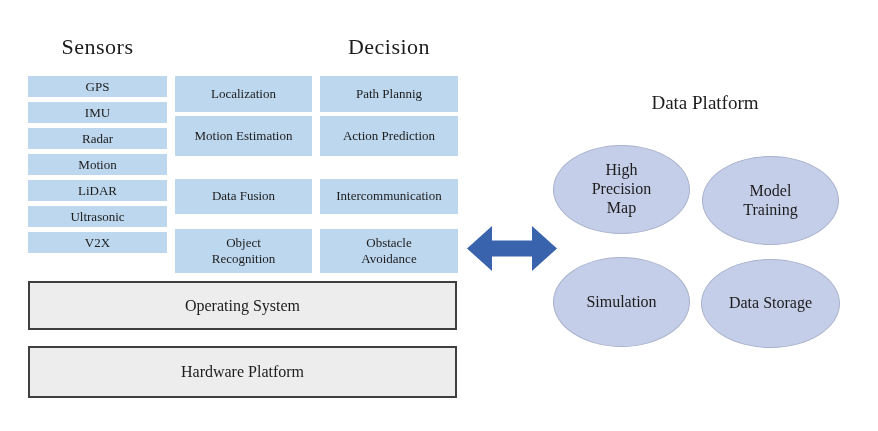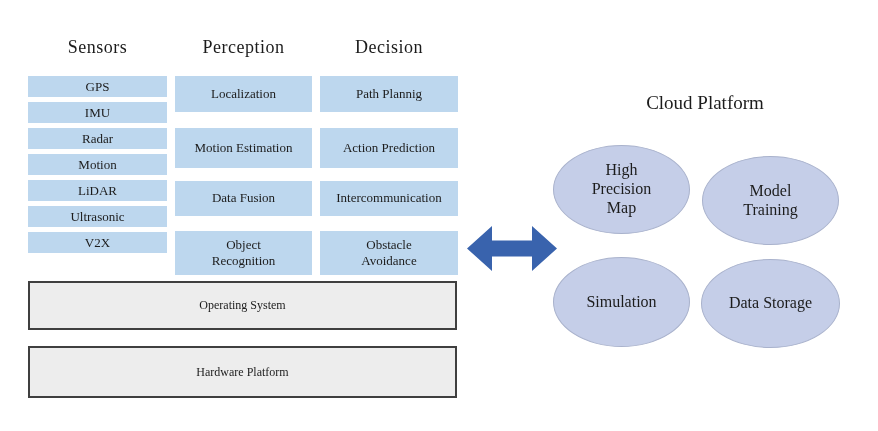--- a/index.html
+++ b/index.html
@@ -11,52 +11,52 @@
     --arrow-blue:#3963AD;
     --text:#1C1C1C;
   }
   html,body{margin:0;padding:0;background:#fff;}
   .canvas{
     position:relative;width:878px;height:431px;background:#ffffff;overflow:hidden;
     font-family:"Liberation Serif","DejaVu Serif",serif;color:var(--text);
   }
   .hdr{
     position:absolute;top:34px;height:26px;line-height:26px;
-    text-align:center;font-size:18px;letter-spacing:0.5px;
+    text-align:center;font-size:22px;letter-spacing:0.5px;
   }
   .hdr-sensors{left:28px;width:139px;}
   .hdr-perception{left:175px;width:137px;}
   .hdr-decision{left:320px;width:138px;}
 
   .col{position:absolute;display:flex;flex-direction:column;}
   .col-sensors{left:28px;top:76px;width:139px;gap:5px;}
   .col-perception{left:175px;top:76px;width:137px;}
   .col-decision{left:320px;top:76px;width:138px;}
 
   .sbox{
     height:21px;background:var(--box-blue);
     display:flex;align-items:center;justify-content:center;
     font-size:13px;
   }
   .pbox{
     background:var(--box-blue);
     display:flex;align-items:center;justify-content:center;
     font-size:13px;text-align:center;line-height:1.25;
   }
-  .ph1{height:36px;margin-bottom:16px;}
-  .ph2{height:40px;margin-bottom:13px;}
+  .ph1{height:36px;margin-bottom:4px;}
+  .ph2{height:40px;margin-bottom:23px;}
   .ph3{height:35px;margin-bottom:7px;}
   .ph4{height:44px;margin-top:8px;}
   .wrap80{display:inline-block;max-width:84px;}
 
   .layer{
     position:absolute;left:28px;width:429px;
     background:var(--layer-fill);border:2px solid var(--layer-border);
     display:flex;align-items:center;justify-content:center;
-    font-size:12px;box-sizing:border-box;
+    font-size:16px;box-sizing:border-box;
   }
   .layer-os{top:281px;height:49px;}
   .layer-hw{top:346px;height:52px;}
 
   .arrow{position:absolute;left:467px;top:222px;width:90px;height:53px;}
   .arrow polygon{fill:var(--arrow-blue);}
 
   .cloud-title{
     position:absolute;left:605px;top:91px;width:200px;height:24px;
     text-align:center;font-size:19px;line-height:24px;
@@ -73,21 +73,20 @@
   .el-ds{left:701px;top:259px;width:139px;height:89px;}
   .wrap70{display:inline-block;max-width:70px;}
   .wrap64{display:inline-block;max-width:64px;}
 </style>
 </head>
 <body>
 
 <div class="canvas">
 
   <div class="hdr hdr-sensors">Sensors</div>
-  <div class="hdr hdr-perception">Perception</div>
   <div class="hdr hdr-decision">Decision</div>
 
   <div class="col col-sensors">
     <div class="sbox">GPS</div>
     <div class="sbox">IMU</div>
     <div class="sbox">Radar</div>
     <div class="sbox">Motion</div>
     <div class="sbox">LiDAR</div>
     <div class="sbox">Ultrasonic</div>
     <div class="sbox">V2X</div>
@@ -123,21 +122,21 @@
     </div>
   </div>
 
   <div class="layer layer-os">Operating System</div>
   <div class="layer layer-hw">Hardware Platform</div>
 
   <svg class="arrow" viewBox="0 0 90 53" xmlns="http://www.w3.org/2000/svg">
     <polygon points="0,26.5 25,4 25,18.5 65,18.5 65,4 90,26.5 65,49 65,34.5 25,34.5 25,49"></polygon>
   </svg>
 
-  <div class="cloud-title">Cloud Platform</div>
+  <div class="cloud-title">Data Platform</div>
 
   <div class="ellipse el-hpm">
     <span class="wrap70">High Precision Map</span>
   </div>
   <div class="ellipse el-mt">
     <span class="wrap64">Model Training</span>
   </div>
   <div class="ellipse el-sim">
     <span>Simulation</span>
   </div>

